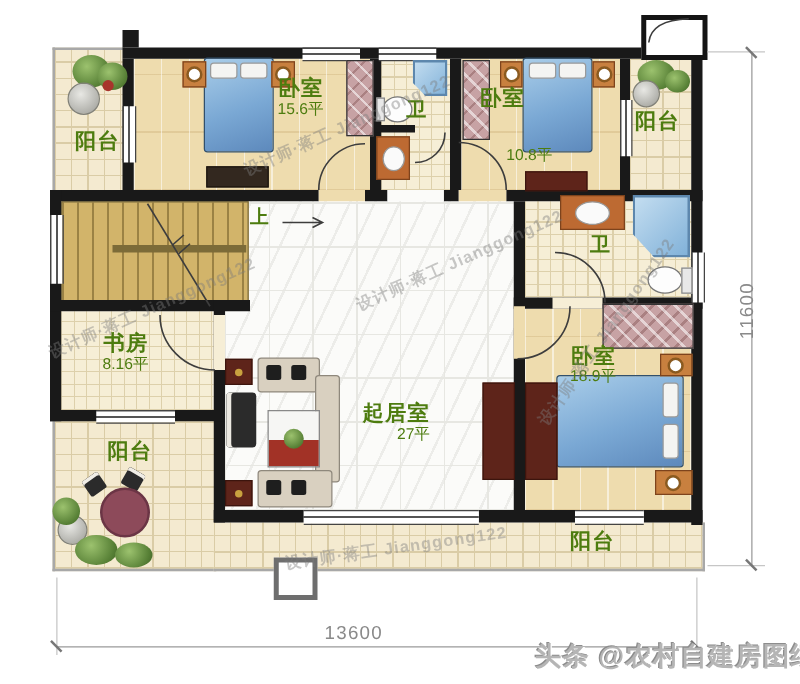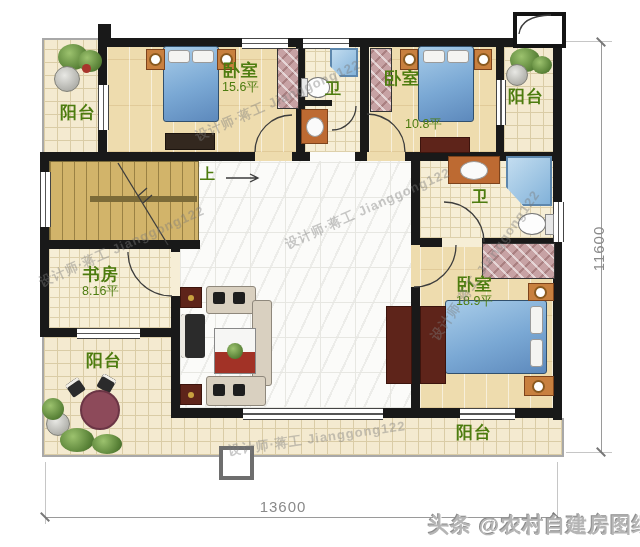--- a/index.html
+++ b/index.html
@@ -234,20 +234,24 @@
   </div>
   <div class="rlabel" style="left:325px;top:80px;font-size:16px;"><span>卫</span></div>
   <div class="rlabel" style="left:384px;top:70px;"><span>卧室</span></div>
   <div class="rlabel rarea" style="left:405px;top:118px;"><span>10.8平</span></div>
   <div class="rlabel" style="left:508px;top:88px;"><span>阳台</span></div>
   <div class="rlabel" style="left:472px;top:188px;font-size:16px;"><span>卫</span></div>
   <div class="rlabel" style="left:82px;top:266px;">
     <div>书房</div>
     <div class="rarea">8.16平</div>
   </div>
+  <div class="rlabel" style="left:290px;top:322px;">
+    <div>起居室</div>
+    <div class="rarea">27平</div>
+  </div>
   <div class="rlabel" style="left:456px;top:276px;">
     <div>卧室</div>
     <div class="rarea">18.9平</div>
   </div>
   <div class="rlabel" style="left:86px;top:352px;"><span>阳台</span></div>
   <div class="rlabel" style="left:456px;top:424px;"><span>阳台</span></div>
   <div class="rlabel" style="left:200px;top:166px;font-size:15px;"><span>上</span></div>
 
   <div class="wm" style="left:40px;top:274px;transform:rotate(-24deg);">设计师·蒋工 Jianggong122</div>
   <div class="wm" style="left:196px;top:128px;transform:rotate(-24deg);">设计师·蒋工 Jianggong122</div>

